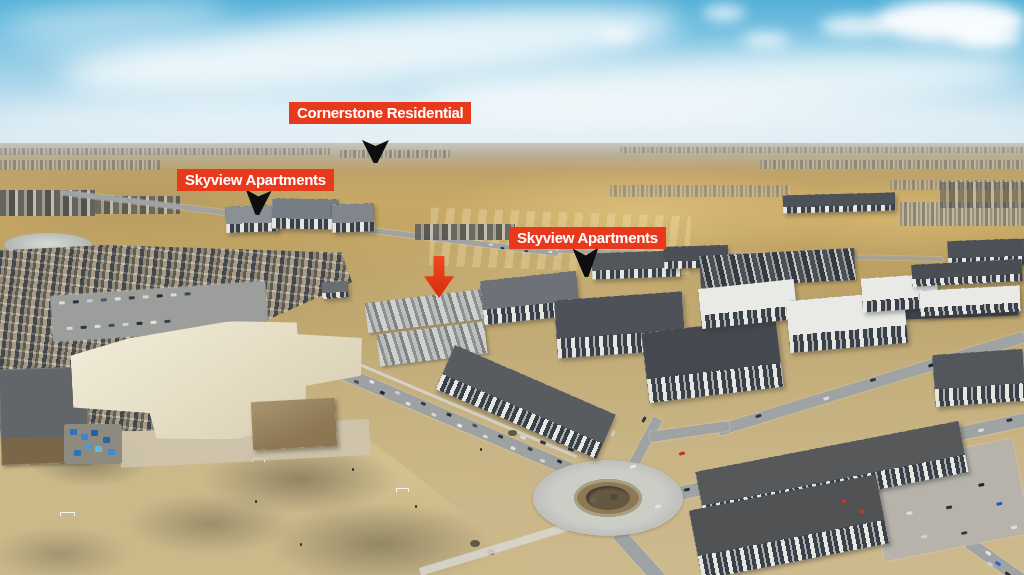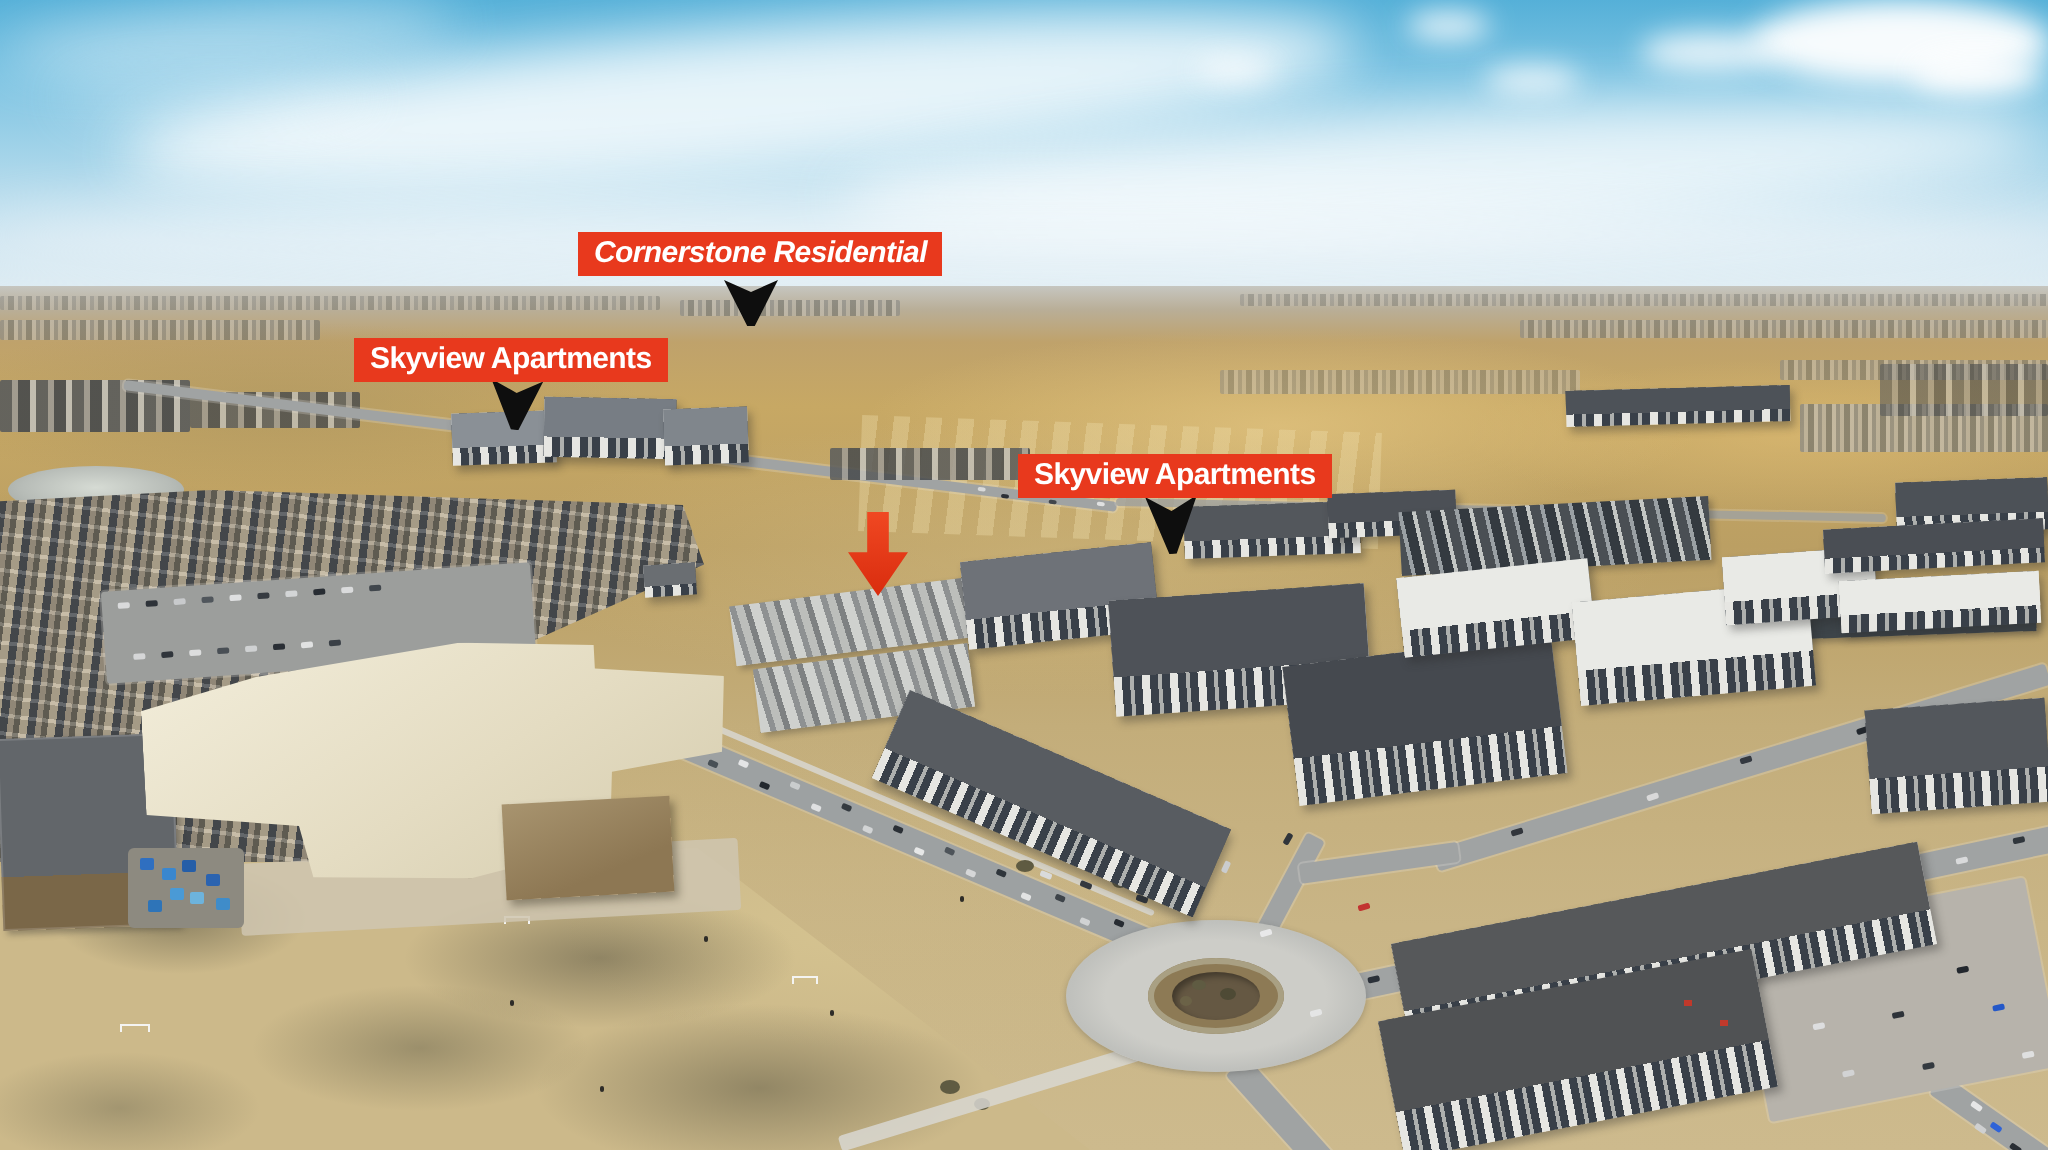--- a/index.html
+++ b/index.html
@@ -245,21 +245,21 @@
 
   <div class="car" style="left:679px;top:452px;background:#c23331;transform:rotate(-15deg);z-index:30;"></div>
   <div class="car" style="left:630px;top:465px;background:#e8e8e9;transform:rotate(-15deg);z-index:30;"></div>
   <div class="car" style="left:568px;top:448px;background:#2e3339;transform:rotate(20deg);z-index:30;"></div>
   <div class="car" style="left:520px;top:436px;background:#d9dadb;transform:rotate(22deg);z-index:30;"></div>
   <div class="car" style="left:540px;top:441px;background:#33383e;transform:rotate(22deg);z-index:30;"></div>
   <div class="car" style="left:610px;top:432px;background:#caccce;transform:rotate(-65deg);z-index:30;"></div>
   <div class="car" style="left:641px;top:418px;background:#30353b;transform:rotate(-60deg);z-index:30;"></div>
   <div class="car" style="left:655px;top:505px;background:#e4e5e5;transform:rotate(-14deg);z-index:30;"></div>
 
-  <div class="label" style="left:289px;top:116px;font-style:italic;">Cornerstone Residential</div>
+  <div class="label" style="left:289px;top:102px;">Cornerstone Residential</div>
   <div class="pointer" style="left:362px;top:140px;width:27px;height:23px;"></div>
 
   <div class="label" style="left:177px;top:169px;">Skyview Apartments</div>
   <div class="pointer" style="left:245px;top:190px;width:26px;height:25px;transform:rotate(3deg);"></div>
 
   <div class="label" style="left:509px;top:227px;">Skyview Apartments</div>
   <div class="pointer" style="left:573px;top:248px;width:26px;height:29px;transform:rotate(-2deg);"></div>
 
   <div class="blockarrow" style="left:424px;top:256px;width:30px;height:42px;"></div>
 

